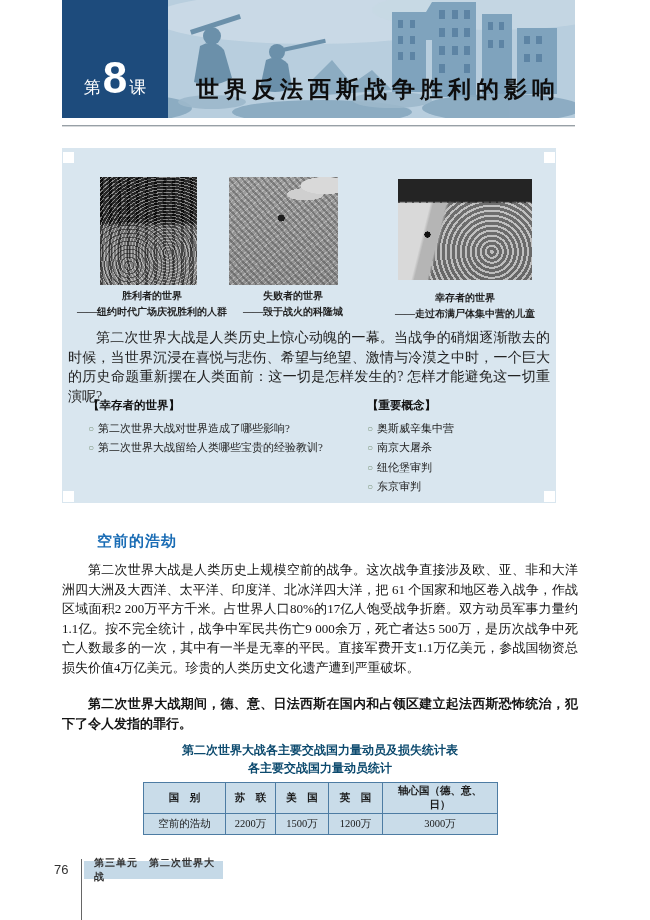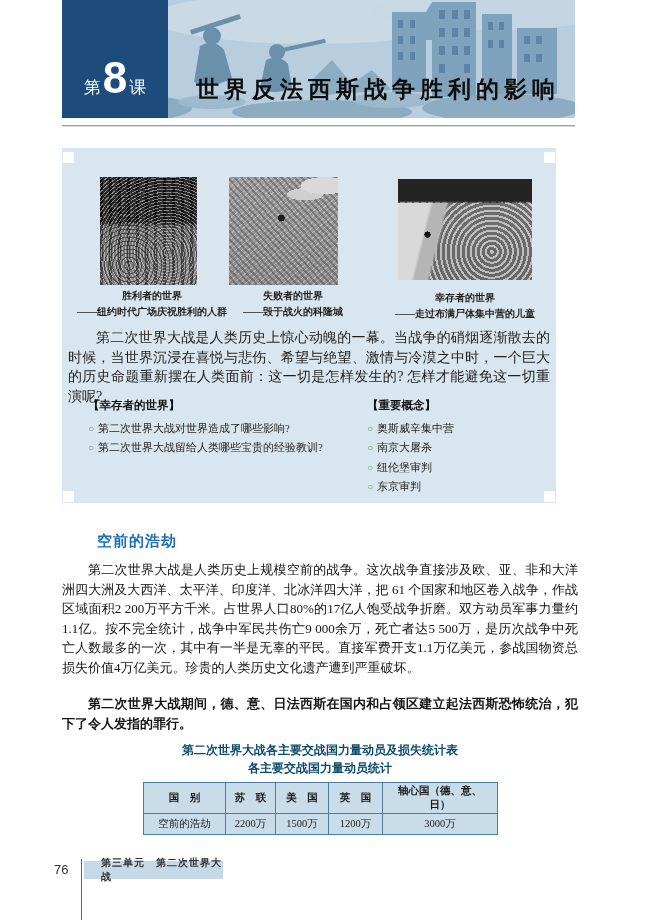--- a/index.html
+++ b/index.html
@@ -107,21 +107,21 @@
     border:1px solid #4d7ca3; text-align:center; height:21px; padding:1px 6px;
   }
   table.stat tr.hdr td { font-family:"Liberation Sans", sans-serif; font-weight:bold; }
   col.c0{width:82px;} col.c1{width:50px;} col.c2{width:53px;} col.c3{width:54px;} col.c4{width:115px;}
   
   .page-num { position:absolute; left:54px; top:862px;
     font-family:"Liberation Sans", sans-serif; font-size:13px; color:#333; }
   .footer-vline { position:absolute; left:81px; top:859px; width:1px; height:61px; background:#666; }
   .footer-bar {
     position:absolute; left:84px; top:861px; width:139px; height:18px;
-    background:#c5d9e7; display:flex; align-items:center; padding-left:17px;
+    background:#c5d9e7; display:flex; align-items:center; padding-left:10px;
     font-size:10px; font-weight:bold; color:#333; letter-spacing:1px;
   }
 </style>
 </head>
 <body>
 
 <div class="page">
 
   <div class="banner">
     <svg width="513" height="118" viewBox="0 0 513 118">

